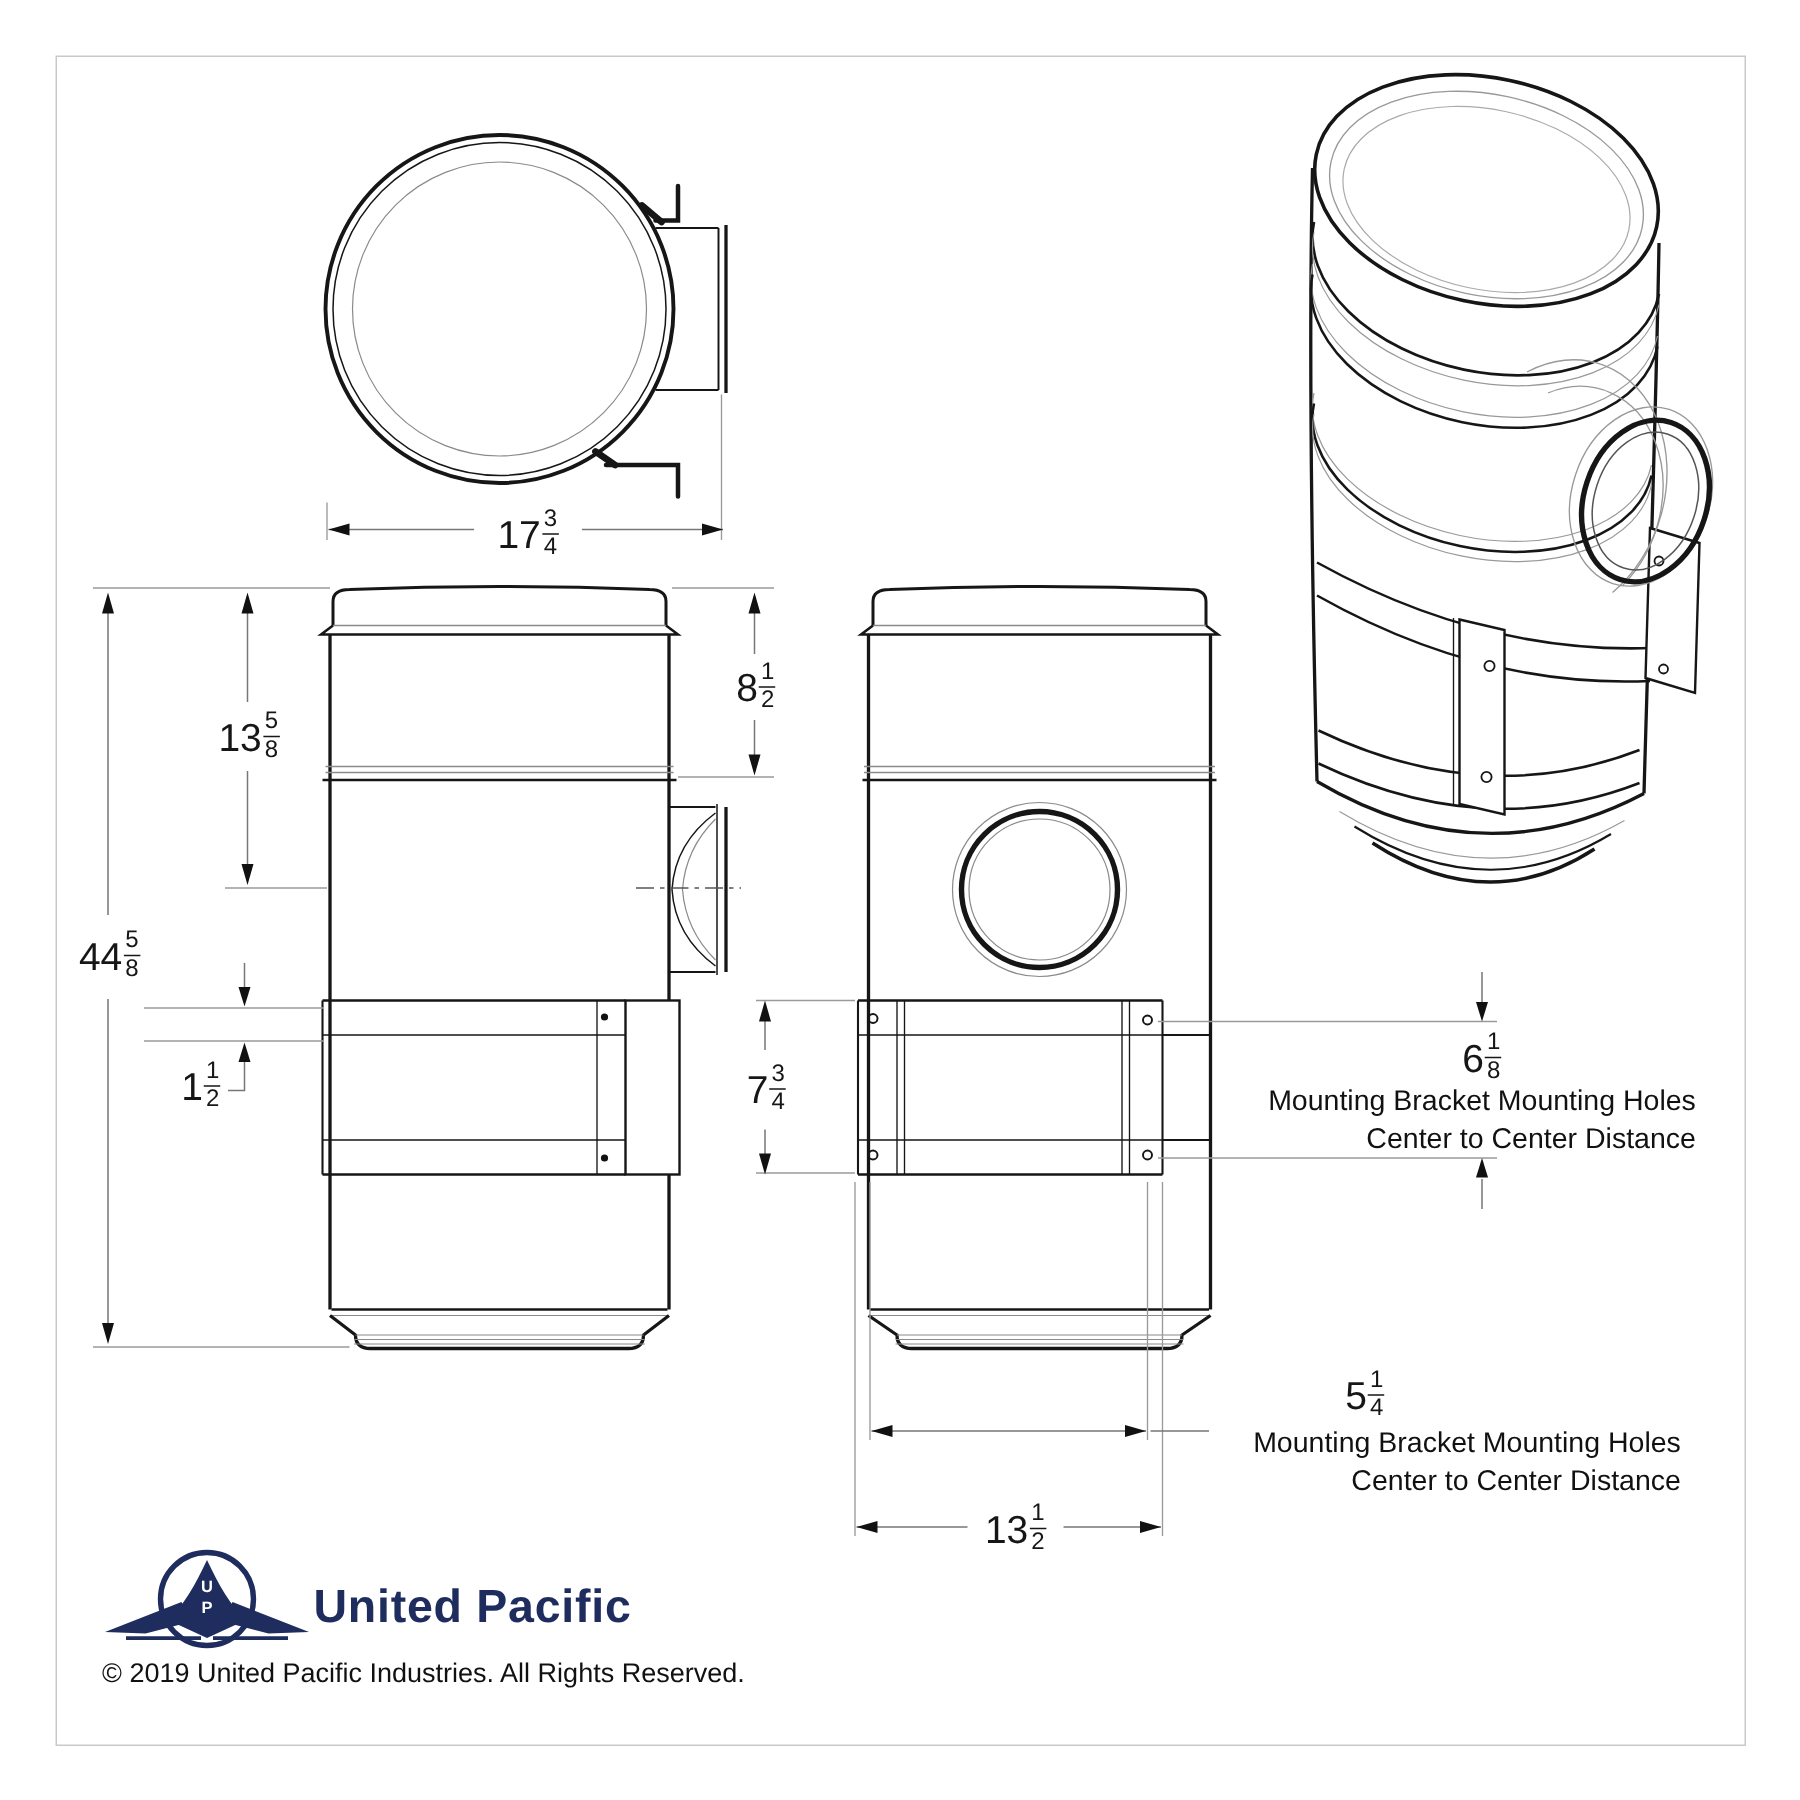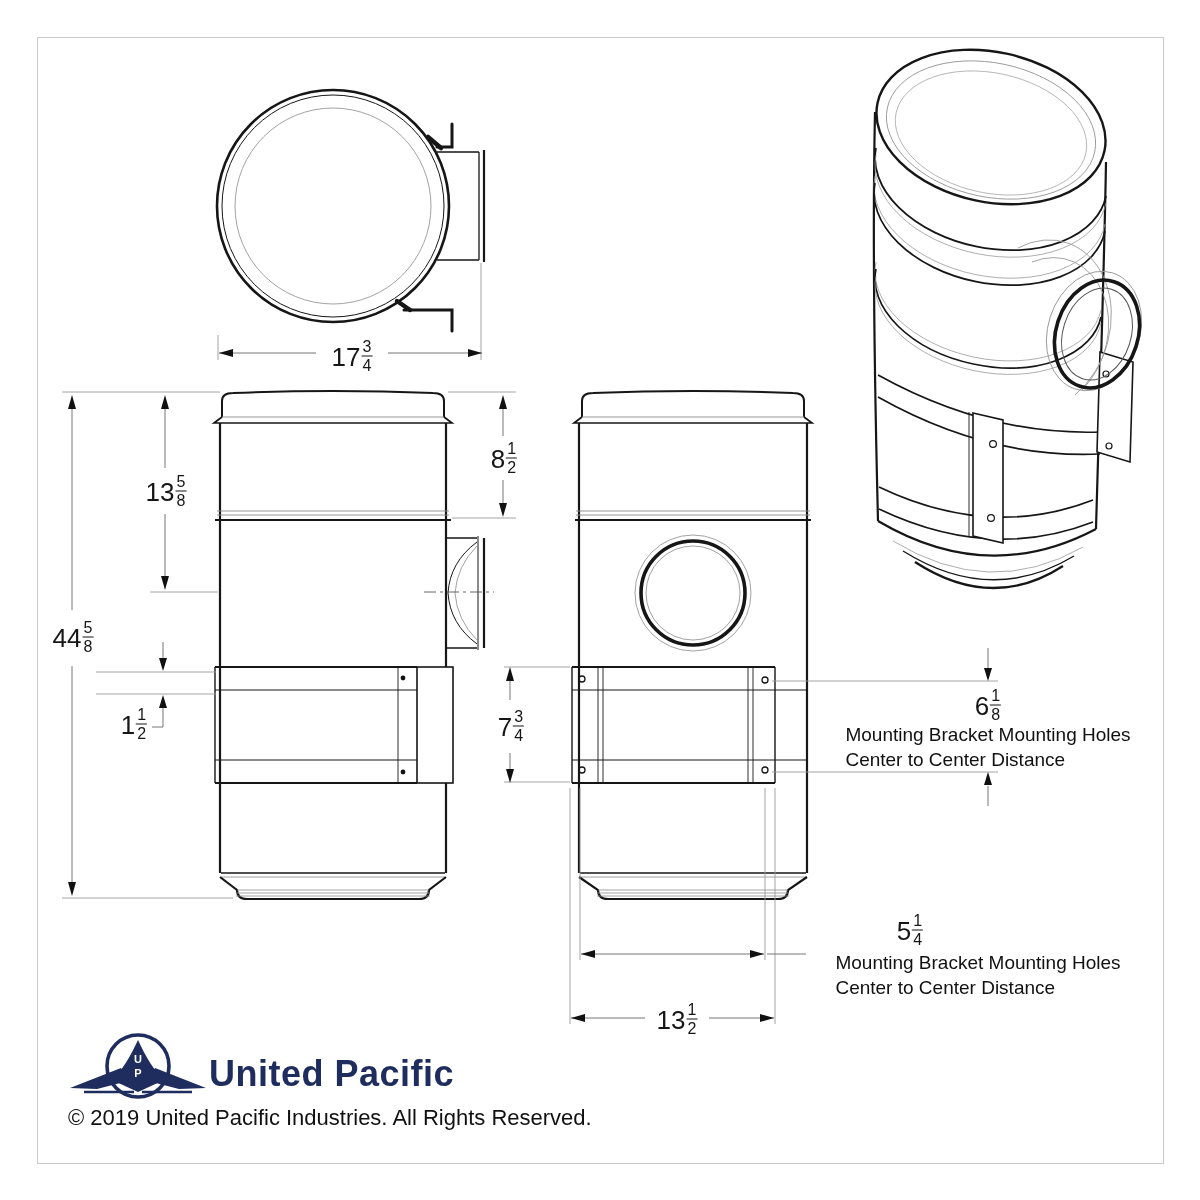--- a/index.html
+++ b/index.html
@@ -4,23 +4,23 @@
 <style>
   html,body{margin:0;padding:0;background:#ffffff;}
   body{width:1200px;height:1200px;position:relative;font-family:"Liberation Sans",sans-serif;color:#1a1a1a;overflow:hidden;}
   .frame{position:absolute;left:37px;top:37px;width:1125px;height:1125px;border:1px solid #c9c9c9;}
   svg.draw{position:absolute;left:0;top:0;}
   .dim{position:absolute;display:flex;align-items:center;transform:translate(-50%,-50%);white-space:nowrap;color:#161616;text-align:center;}
   .dim .whole{font-size:26px;line-height:1;}
   .frac{display:inline-flex;flex-direction:column;align-items:center;line-height:1;font-size:16px;margin-left:1px;}
   .frac .num{border-bottom:1.6px solid #161616;padding:0 1px 1px 1px;}
   .frac .den{padding-top:1px;}
-  .note{position:absolute;transform:translateX(-50%);font-size:19px;line-height:25px;text-align:left;white-space:nowrap;color:#111;}
-  .wordmark{position:absolute;left:209px;top:1053px;font-size:36px;font-weight:bold;letter-spacing:0.5px;}
-  .copyright{position:absolute;left:68px;top:1105px;font-size:22px;color:#111;}
+  .note{position:absolute;transform:translateX(-50%);font-size:19px;line-height:25px;text-align:right;white-space:nowrap;color:#111;}
+  .wordmark{position:absolute;left:209px;top:1053px;font-size:31px;font-weight:bold;letter-spacing:0.5px;}
+  .copyright{position:absolute;left:68px;top:1105px;font-size:18px;color:#111;}
   .mono{position:absolute;color:#fff;font-weight:bold;transform:translate(-50%,-50%);line-height:1;}
 </style>
 </head>
 <body>
 
 <div class="frame"></div>
 
 <svg class="draw" width="1200" height="1200" viewBox="0 0 1200 1200">
 
   <g fill="none" stroke="#161616">

